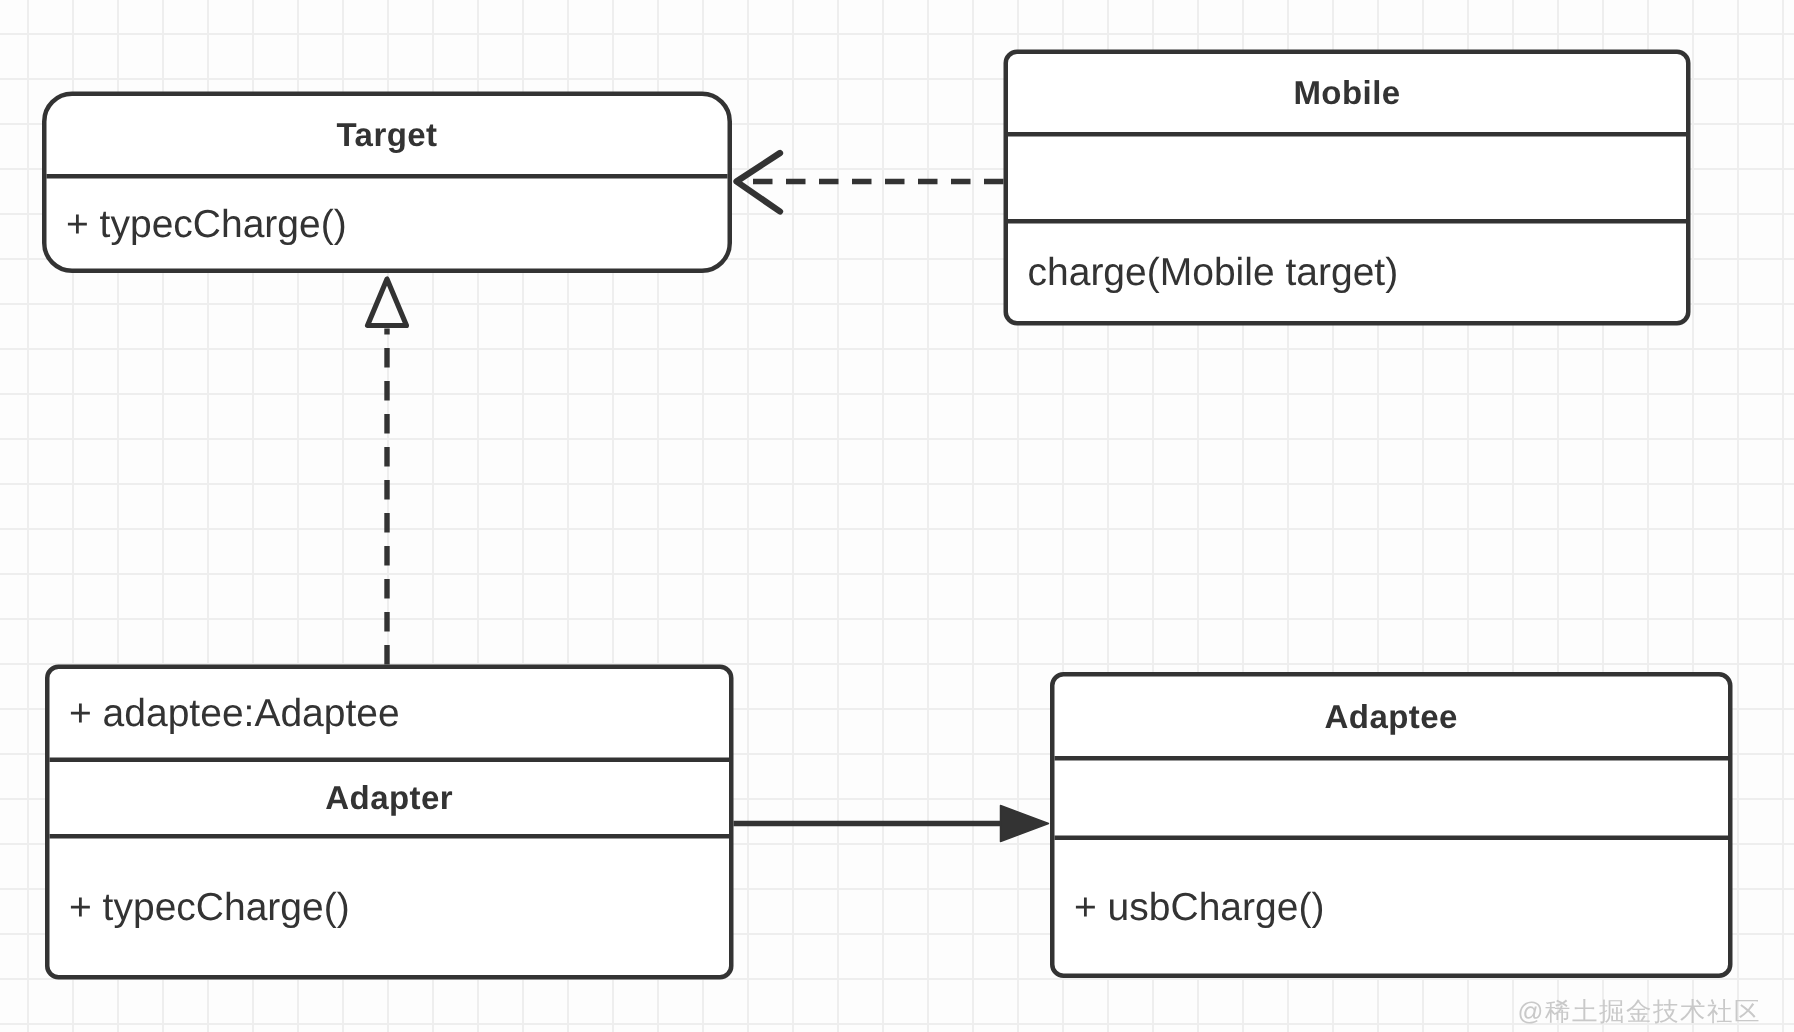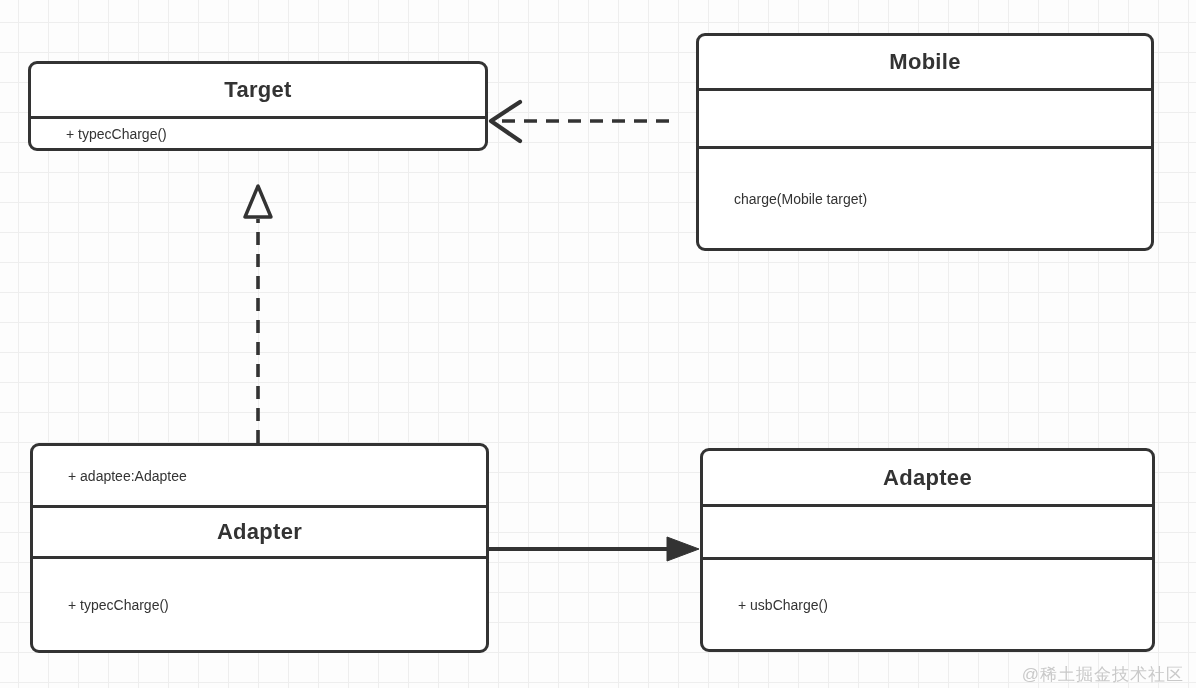--- a/index.html
+++ b/index.html
@@ -36,50 +36,50 @@
     align-items: center;
   }
   .uml-row:last-child { border-bottom: none; flex: 1; }
   .uml-title {
     justify-content: center;
     font-weight: bold;
     font-size: 22px;
     letter-spacing: 0.3px;
   }
   .uml-member {
-    padding-left: 35px;
-    font-size: 14px;
+    padding-left: 13px;
+    font-size: 26px;
   }
   #arrow-layer {
     position: absolute;
     left: 0; top: 0;
     width: 1196px;
     height: 688px;
     pointer-events: none;
   }
   #watermark {
     position: absolute;
-    right: 12px;
+    right: 22px;
     bottom: 2px;
     font-size: 17px;
     color: #c9c9c9;
     letter-spacing: 1px;
   }
 </style>
 </head>
 <body>
 
 <div id="canvas">
 
-  <div class="uml-class" style="left:28px; top:61px; width:460px; height:90px;">
+  <div class="uml-class" style="left:28px; top:61px; width:460px; height:121px;border-radius:20px;">
     <div class="uml-row uml-title" style="height:55px">Target</div>
     <div class="uml-row uml-member">+ typecCharge()</div>
   </div>
 
-  <div class="uml-class" style="left:696px; top:33px; width:458px; height:218px;">
+  <div class="uml-class" style="left:669px; top:33px; width:458px; height:184px;">
     <div class="uml-row uml-title" style="height:55px">Mobile</div>
     <div class="uml-row uml-member" style="height:58px"></div>
     <div class="uml-row uml-member">charge(Mobile target)</div>
   </div>
 
   <div class="uml-class" style="left:30px; top:443px; width:459px; height:210px;">
     <div class="uml-row uml-member" style="height:62px">+ adaptee:Adaptee</div>
     <div class="uml-row uml-title" style="height:51px">Adapter</div>
     <div class="uml-row uml-member">+ typecCharge()</div>
   </div>

